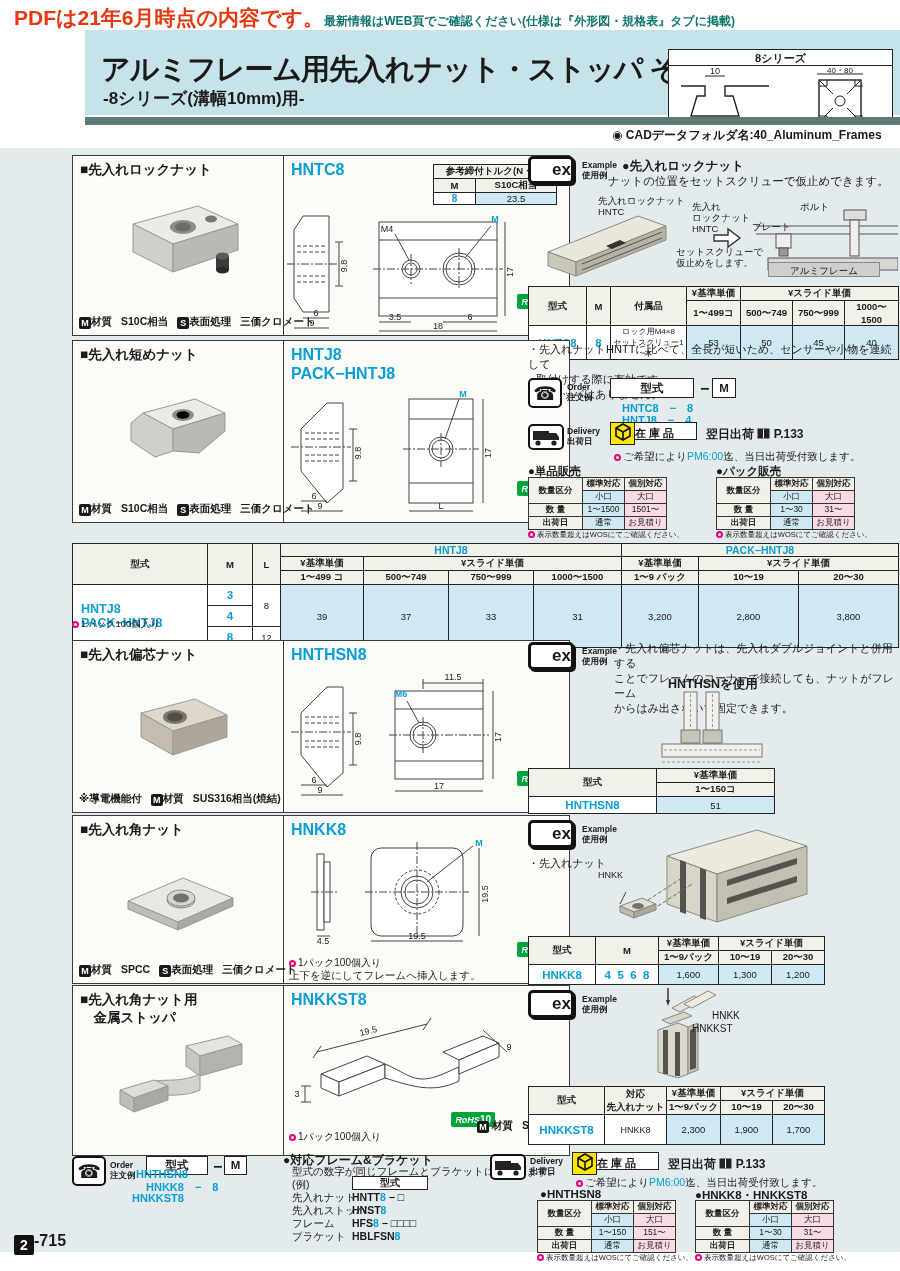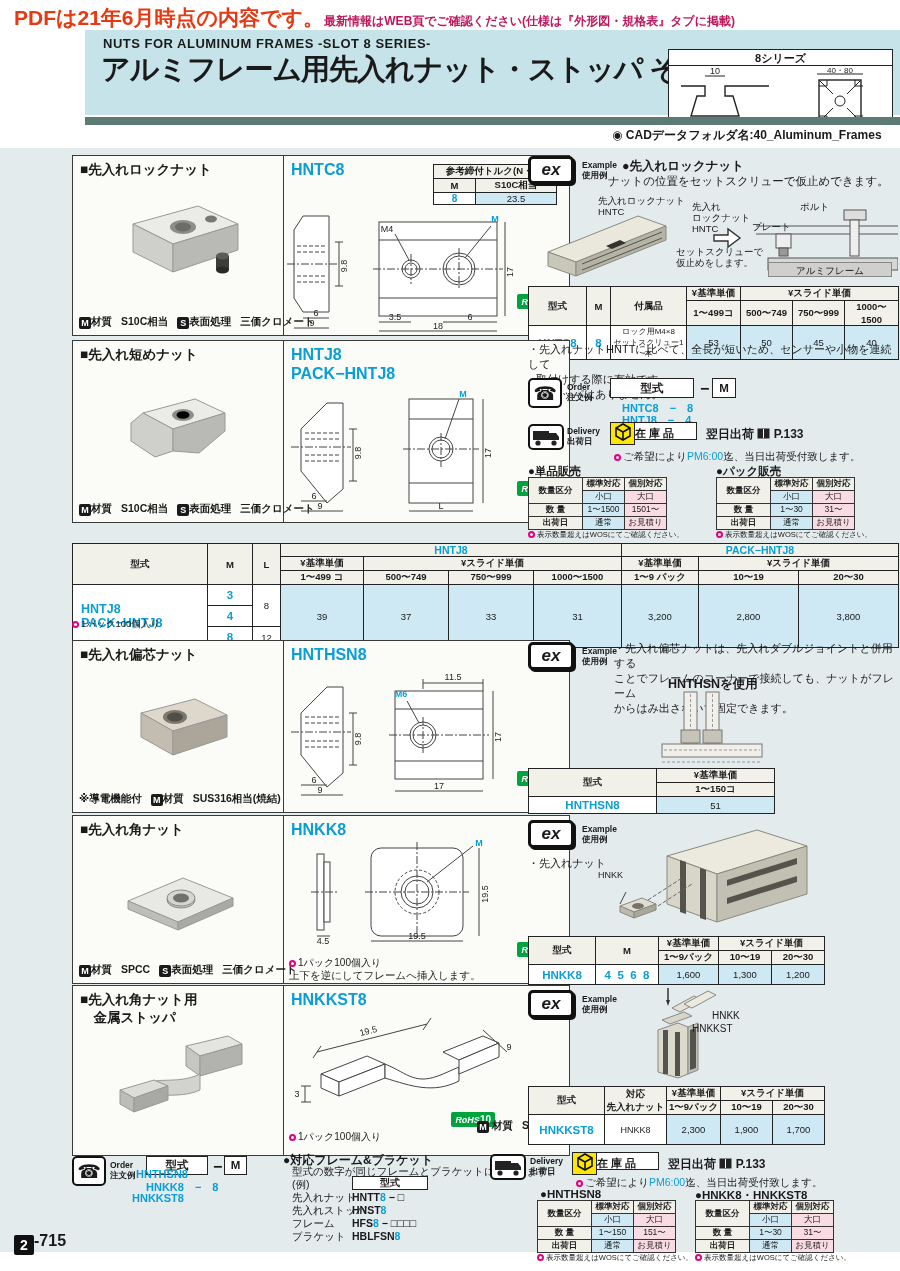--- a/index.html
+++ b/index.html
@@ -2,21 +2,21 @@
 <html><head>
 <meta charset="utf-8">
 <style>
 *{margin:0;padding:0;box-sizing:border-box}
 html,body{background:#fff}
 body{font-family:"Liberation Sans","DejaVu Sans",sans-serif;width:900px;height:1271px;position:relative;color:#1a1a1a}
 .abs{position:absolute}
 .content-bg{position:absolute;left:0;top:148px;width:900px;height:1104px;background:#e3ebed}
 .notice{position:absolute;left:14px;top:4px;white-space:nowrap}
 .notice .big{font-size:21px;font-weight:bold;color:#e83812}
-.notice .small{font-size:12px;font-weight:bold;color:#be185d}
+.notice .small{font-size:12px;font-weight:bold;color:#0f766e}
 .band{position:absolute;left:85px;top:30px;width:815px;height:85px;background:#c6e3e9}
 .tealbar{position:absolute;left:85px;top:117px;width:815px;height:8px;background:#5d7b74}
 .band .en{position:absolute;left:18px;top:6px;font-size:13px;font-weight:bold;letter-spacing:.5px}
 .band .jp{position:absolute;left:16px;top:20px;font-size:29px;font-weight:bold;letter-spacing:-1px}
 .band .sub{position:absolute;left:18px;top:57px;font-size:17px;font-weight:bold}
 .seriesbox{position:absolute;left:583px;top:19px;width:225px;height:75px;background:#fff;border:1px solid #222}
 .seriesbox .cap{height:16px;border-bottom:1px solid #222;text-align:center;font-size:11px;font-weight:bold;line-height:16px}
 .cadnote{position:absolute;left:612px;top:127px;font-size:12px;font-weight:bold}
 .panel{position:absolute;left:72px;width:498px;background:#fbfbf8;border:1.5px solid #3a3a3a}
 .pdiv{position:absolute;left:210px;top:0;bottom:0;border-left:1.5px solid #3a3a3a}
@@ -27,21 +27,21 @@
 .spec{position:absolute;font-size:10.5px;font-weight:bold;white-space:nowrap}
 .bdg{display:inline-block;width:12px;height:12px;background:#1a1a1a;color:#fff;font-size:9px;font-weight:bold;text-align:center;line-height:12px;border-radius:2px;vertical-align:-1px}
 .mL{margin-left:9px}
 table.pt{border-collapse:collapse;font-size:9.5px;background:#fff}
 .pt th,.pt td{border:1px solid #222;text-align:center;padding:0 1px}
 .pt th{background:#f1f0e9;font-weight:bold}
 .pt td.mod{color:#0a9ed6;font-weight:bold;font-size:11.5px}
 .blue{background:#cee9f4}
 .pink{background:#f9dbe3}
 .cyan{color:#0a9ed6}
-.exlogo{position:absolute;width:46px;height:28px;border:3px solid #111;border-radius:5px;box-shadow:2px 2px 0 #111;background:#fff;text-align:center;font-size:17px;font-weight:bold;line-height:22px;font-style:italic}
+.exlogo{position:absolute;width:46px;height:28px;border:3px solid #111;border-radius:5px;box-shadow:2px 2px 0 #111;background:#fff;text-align:right;font-size:17px;font-weight:bold;line-height:22px;}
 .exlbl{position:absolute;font-size:8.5px;font-weight:bold;line-height:1.2}
 .dlabel{position:absolute;font-size:9.5px;line-height:1.15;white-space:nowrap}
 .framebox{position:absolute;background:#cfcfcb;border:1px solid #888;font-size:9.5px;text-align:center}
 .bullet1{position:absolute;font-size:12.5px;font-weight:bold}
 .bullet2{position:absolute;font-size:11.5px}
 .ordbox{position:absolute;border:1.5px solid #222;background:#fff;text-align:center;font-weight:bold;font-size:11.5px}
 .omod{position:absolute;color:#0a9ed6;font-weight:bold;font-size:11px;white-space:nowrap}
 .iconbox{position:absolute;border:2px solid #111;border-radius:5px;background:#fff;text-align:center}
 .ylw{position:absolute;width:25px;height:23px;background:#ffe600;border:1.5px solid #222;text-align:center}
 .stockbox{position:absolute;height:18px;border:1.5px solid #222;border-left:none;background:#fff;font-size:11px;font-weight:bold;text-align:left}
@@ -62,22 +62,22 @@
 </head>
 <body>
 
 <div class="content-bg"></div>
 
 <div class="notice">
   <span class="big">PDFは21年6月時点の内容です。</span><span class="small">最新情報はWEB頁でご確認ください(仕様は『外形図・規格表』タブに掲載)</span>
 </div>
 
 <div class="band">
-  <div class="en">NUTS FOR ALUMINUM FRAMES -SLOT 8 SERIES-</div>
   <div class="jp">アルミフレーム用先入れナット・ストッパ その他</div>
+  <div class="sub">-8シリーズ(溝幅10mm)用-</div>
   <div class="seriesbox">
     <div class="cap">8シリーズ</div>
     <svg class="abs" style="left:8px;top:18px" width="100" height="56" viewBox="0 0 100 56">
       <line x1="28" y1="8" x2="48" y2="8" stroke="#222"></line>
       <text class="dim" x="38" y="6" text-anchor="middle">10</text>
       <path d="M4,18 H28 V28 H20 L14,48 H62 L56,28 H48 V18 H92" fill="none" stroke="#222" stroke-width="1.4"></path>
     </svg>
     <svg class="abs" style="left:128px;top:18px" width="88" height="56" viewBox="0 0 88 56">
       <line x1="20" y1="6" x2="66" y2="6" stroke="#222"></line>
       <text class="dim" x="43" y="5" text-anchor="middle" style="font-size:8px">40・80</text>
@@ -192,21 +192,21 @@
   <rect x="96" y="14" width="22" height="10" fill="#ddd" stroke="#555"></rect>
   <rect x="102" y="24" width="9" height="36" fill="#eee" stroke="#555"></rect>
   <rect x="28" y="38" width="15" height="14" fill="#eee" stroke="#555"></rect>
   <rect x="31" y="52" width="9" height="8" fill="#999" stroke="#555"></rect>
   <rect x="20" y="62" width="130" height="12" fill="#d7d7d3" stroke="#555"></rect>
 </svg>
 <div class="dlabel" style="left:692px;top:202px"><span>先入れ</span><br><span>ロックナット</span><br><span>HNTC</span></div>
 <div class="dlabel" style="left:752px;top:222px">プレート</div>
 <div class="dlabel" style="left:800px;top:202px">ボルト</div>
 <div class="dlabel" style="left:676px;top:247px"><span>セットスクリューで</span><br><span>仮止めをします。</span></div>
-<div class="framebox" style="left:768px;top:262px;width:124px;height:15px;line-height:15px">アルミフレーム</div>
+<div class="framebox" style="left:768px;top:262px;width:112px;height:15px;line-height:15px">アルミフレーム</div>
 <table class="pt abs" style="left:528px;top:286px">
   <tbody>
       <tr>
     <th rowspan="2" style="width:58px">型式</th>
     <th rowspan="2" style="width:24px">M</th>
     <th rowspan="2" style="width:76px">付属品</th>
     <th style="width:54px">¥基準単価</th>
     <th colspan="3">¥スライド単価</th>
   </tr>
   <tr>

